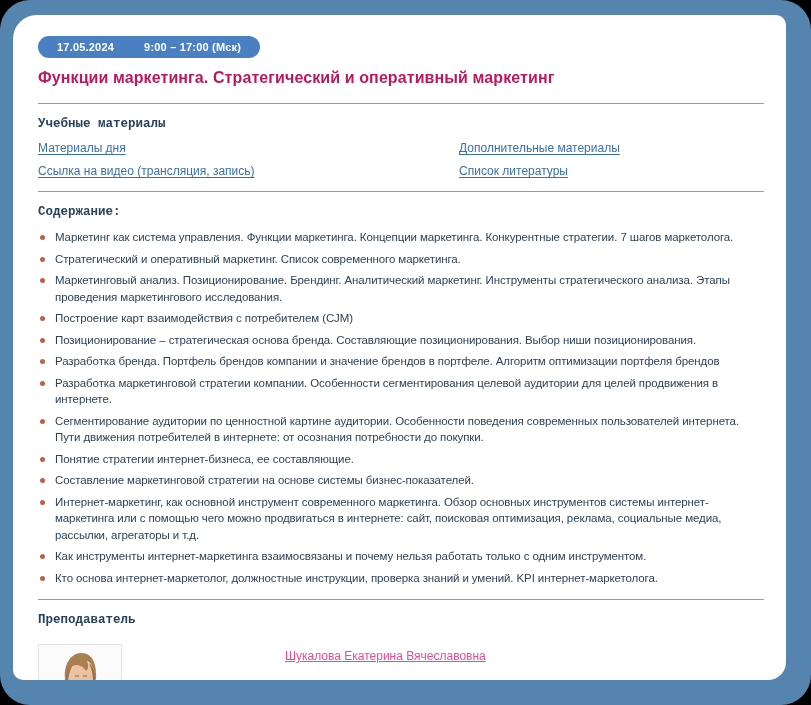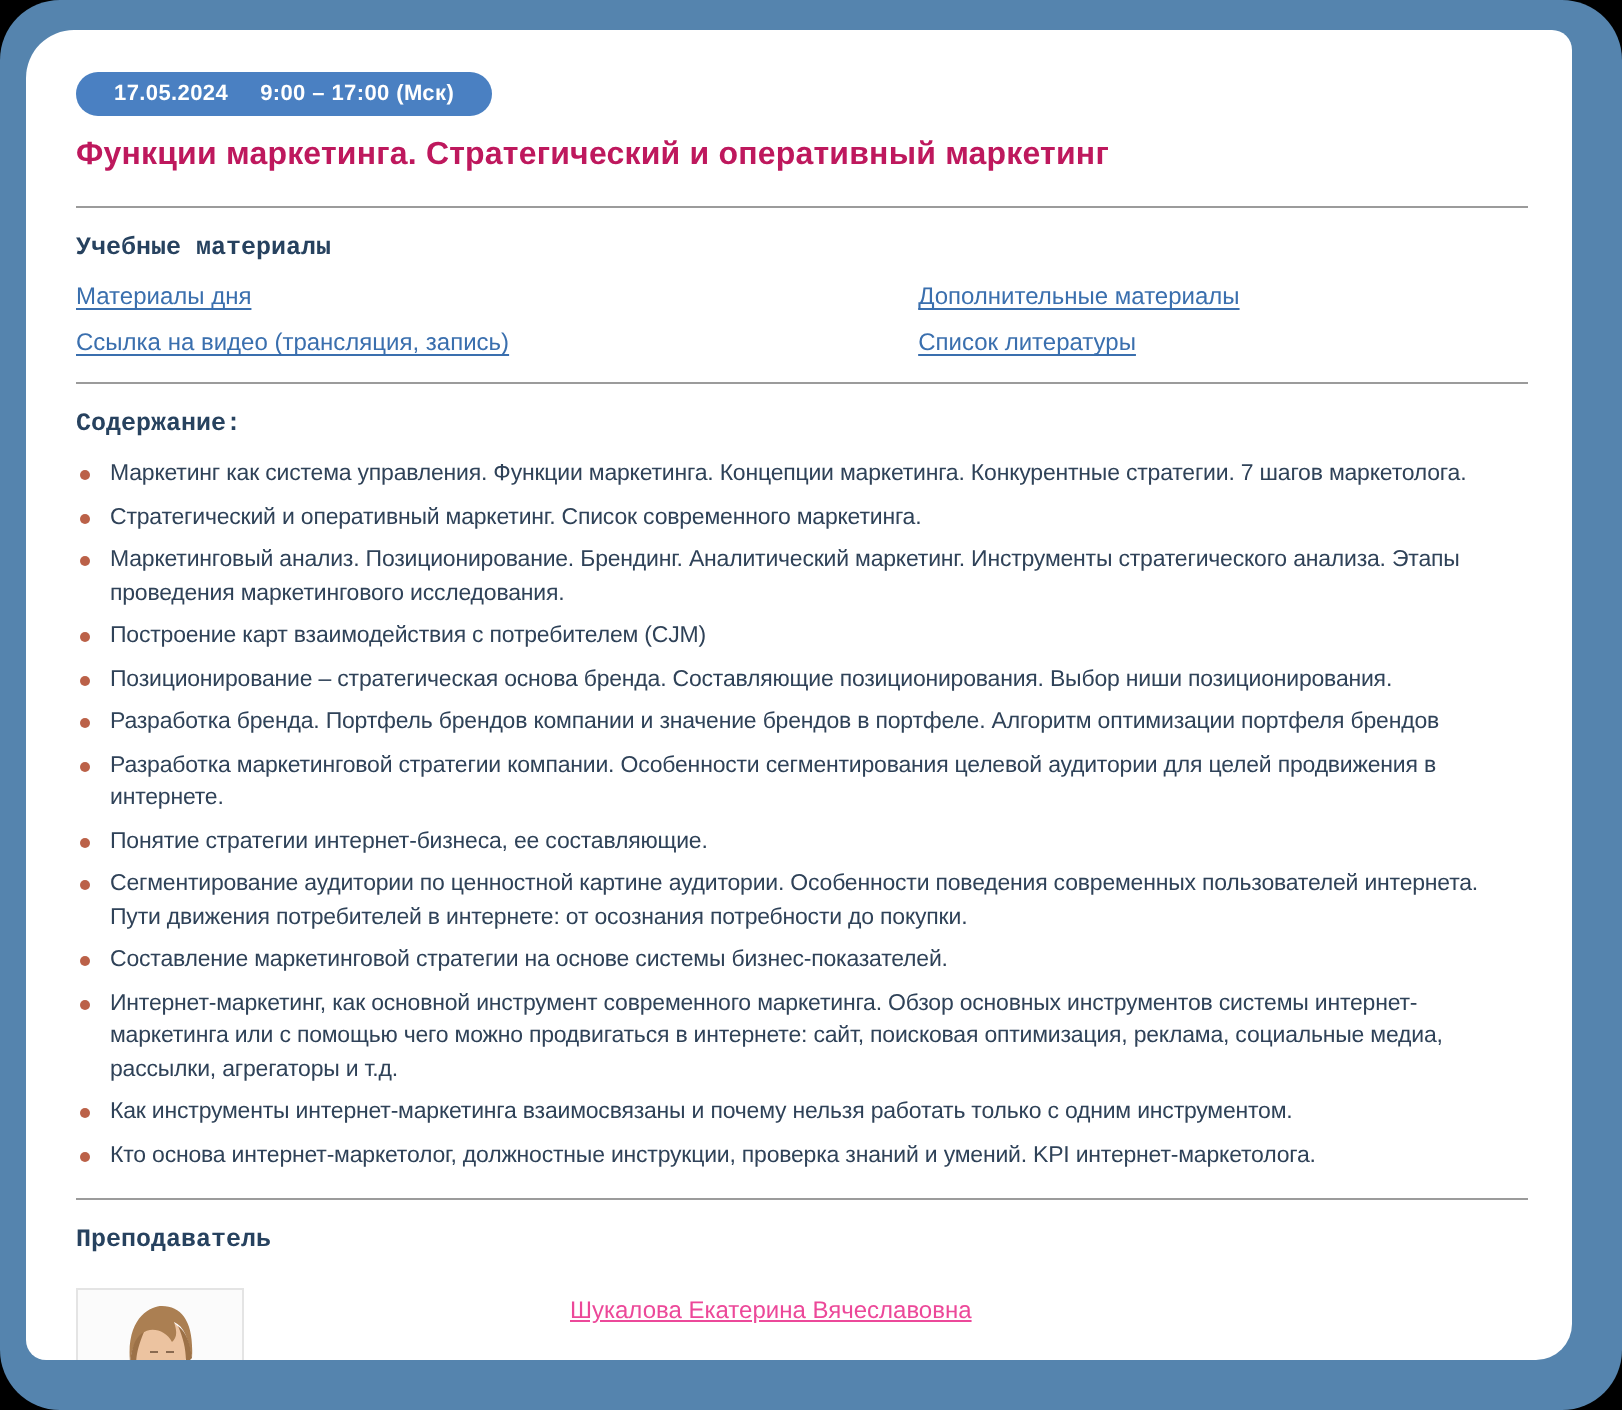--- a/index.html
+++ b/index.html
@@ -10,21 +10,21 @@
   }
   .frame{
     position:absolute;inset:0;background:#5584ae;border-radius:30px;overflow:hidden;
   }
   .card{
     position:absolute;left:13px;top:15px;right:25px;bottom:25px;
     background:#ffffff;border-radius:24px 10px 18px 10px;
     padding:21px 22px 0 25px;box-sizing:border-box;overflow:hidden;
   }
   .badge{
-    display:inline-flex;align-items:flex-start;gap:16px;
+    display:inline-flex;align-items:flex-start;gap:30px;
     background:#4a80c2;color:#ffffff;border-radius:14px;
     padding:5px 19px;font-size:11px;font-weight:700;letter-spacing:.2px;
   }
   .page-title{
     margin:11px 0 16px 0;color:#be185d;font-size:16px;font-weight:700;letter-spacing:.1px;
   }
   .hr{border:0;border-top:1px solid #9b9b9b;margin:0;}
   .hr1{margin-top:16px;}
   .hr2{margin-top:13px;}
   .hr3{margin-top:13px;}
@@ -89,22 +89,22 @@
     <h2 class="section-heading">Содержание:</h2>
 
     <ul class="content-list">
       <li>Маркетинг как система управления. Функции маркетинга. Концепции маркетинга. Конкурентные стратегии. 7 шагов маркетолога.</li>
       <li>Стратегический и оперативный маркетинг. Список современного маркетинга.</li>
       <li>Маркетинговый анализ. Позиционирование. Брендинг. Аналитический маркетинг. Инструменты стратегического анализа. Этапы проведения маркетингового исследования.</li>
       <li>Построение карт взаимодействия с потребителем (CJM)</li>
       <li>Позиционирование – стратегическая основа бренда. Составляющие позиционирования. Выбор ниши позиционирования.</li>
       <li>Разработка бренда. Портфель брендов компании и значение брендов в портфеле. Алгоритм оптимизации портфеля брендов</li>
       <li>Разработка маркетинговой стратегии компании. Особенности сегментирования целевой аудитории для целей продвижения в интернете.</li>
+      <li>Сегментирование аудитории по ценностной картине аудитории. Особенности поведения современных пользователей интернета. Пути движения потребителей в интернете: от осознания потребности до покупки.</li>
       <li>Понятие стратегии интернет-бизнеса, ее составляющие.</li>
-      <li>Сегментирование аудитории по ценностной картине аудитории. Особенности поведения современных пользователей интернета. Пути движения потребителей в интернете: от осознания потребности до покупки.</li>
       <li>Составление маркетинговой стратегии на основе системы бизнес-показателей.</li>
       <li>Интернет-маркетинг, как основной инструмент современного маркетинга. Обзор основных инструментов системы интернет-маркетинга или с помощью чего можно продвигаться в интернете: сайт, поисковая оптимизация, реклама, социальные медиа, рассылки, агрегаторы и т.д.</li>
       <li>Как инструменты интернет-маркетинга взаимосвязаны и почему нельзя работать только с одним инструментом.</li>
       <li>Кто основа интернет-маркетолог, должностные инструкции, проверка знаний и умений. KPI интернет-маркетолога.</li>
     </ul>
 
     <hr class="hr hr3">
 
     <h2 class="section-heading">Преподаватель</h2>
 

